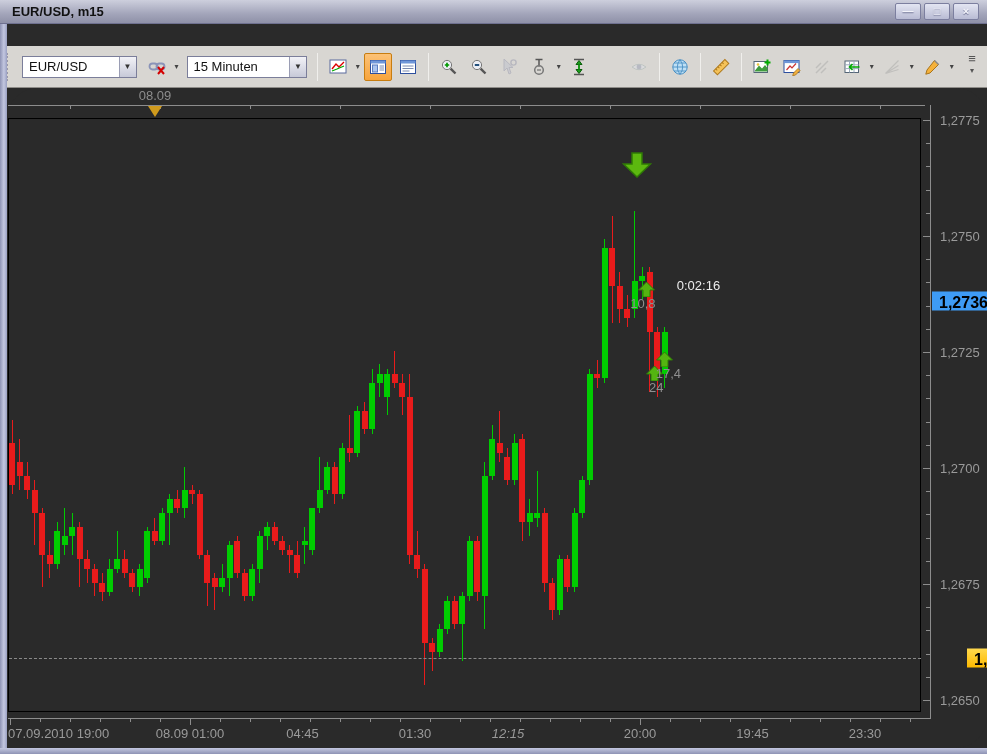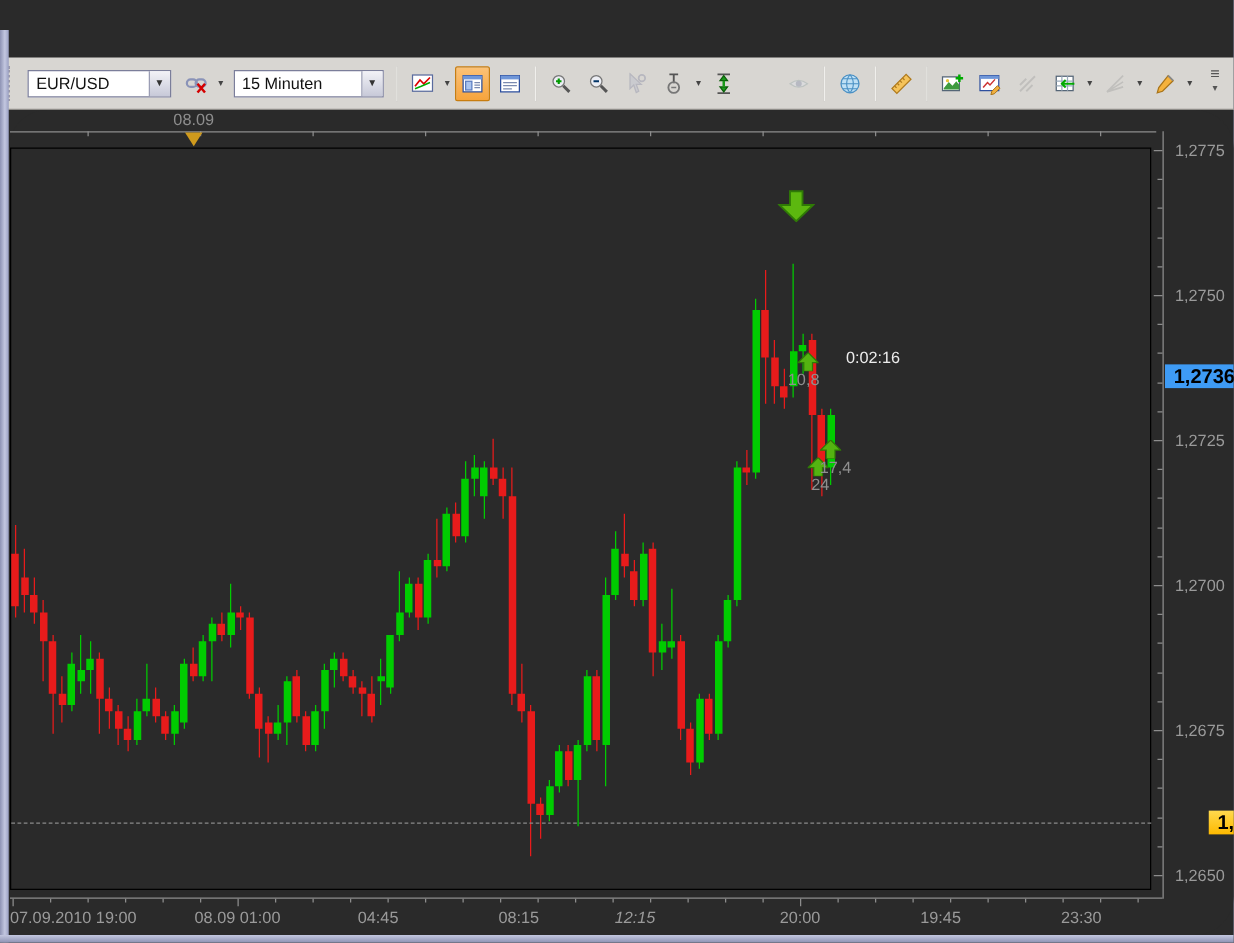--- a/index.html
+++ b/index.html
@@ -82,20 +82,28 @@
   .anno-text { position:absolute; font-size:13px; white-space:nowrap; }
   .anno-gray { color:#8f8f8f; }
   .anno-white { color:#ececec; }
   .anno-arrow { position:absolute; }
 </style>
 </head>
 <body>
 
 <div id="window">
 
+  <div id="titlebar">
+    <span id="title">EUR/USD, m15</span>
+    <div id="win-controls">
+      <div class="win-btn">—</div>
+      <div class="win-btn">□</div>
+      <div class="win-btn">×</div>
+    </div>
+  </div>
 
 
   <div id="toolbar">
     <div id="toolgrip"></div>
     <div id="toolbar-items" style="display:flex;align-items:center;">
         <div class="combo">
           <span class="combo-text">EUR/USD</span>
           <div class="combo-btn">▼</div>
         </div>
         <button class="tbtn">
@@ -544,21 +552,21 @@
         <div class="ttick" style="left: 723px; height: 3px;"></div>
         <div class="ttick" style="left: 753px; height: 3px;"></div>
         <div class="ttick" style="left: 783px; height: 3px;"></div>
         <div class="ttick" style="left: 813px; height: 3px;"></div>
         <div class="ttick" style="left: 843px; height: 3px;"></div>
         <div class="ttick" style="left: 873px; height: 3px;"></div>
         <div class="ttick" style="left: 903px; height: 3px;"></div>
         <div class="tlabel" style="left: 1px;">07.09.2010 19:00</div>
         <div class="tlabel" style="left: 183px; transform: translateX(-50%);">08.09 01:00</div>
         <div class="tlabel" style="left: 295.5px; transform: translateX(-50%);">04:45</div>
-        <div class="tlabel" style="left: 408px; transform: translateX(-50%);">08:15</div>
+        <div class="tlabel" style="left: 408px; transform: translateX(-50%);">01:30</div>
         <div class="tlabel" style="left: 501px; transform: translateX(-50%); font-style: italic;">12:15</div>
         <div class="tlabel" style="left: 633px; transform: translateX(-50%);">20:00</div>
         <div class="tlabel" style="left: 745.5px; transform: translateX(-50%);">19:45</div>
         <div class="tlabel" style="left: 858px; transform: translateX(-50%);">23:30</div>
       </div>
 
     <div id="level-line" style="top: 570px;"></div>
     <div id="annotations">
         <div class="anno-arrow" style="left: 615px; top: 64.48px; width: 30px; height: 26px;"><svg width="100%" height="100%" viewBox="0 0 30 26" xmlns="http://www.w3.org/2000/svg">
             <path d="M10 1h10v11h8.5L15 25 1.5 12H10z" fill="#5cb80f" stroke="#2f7a06" stroke-width="1.5"></path>

